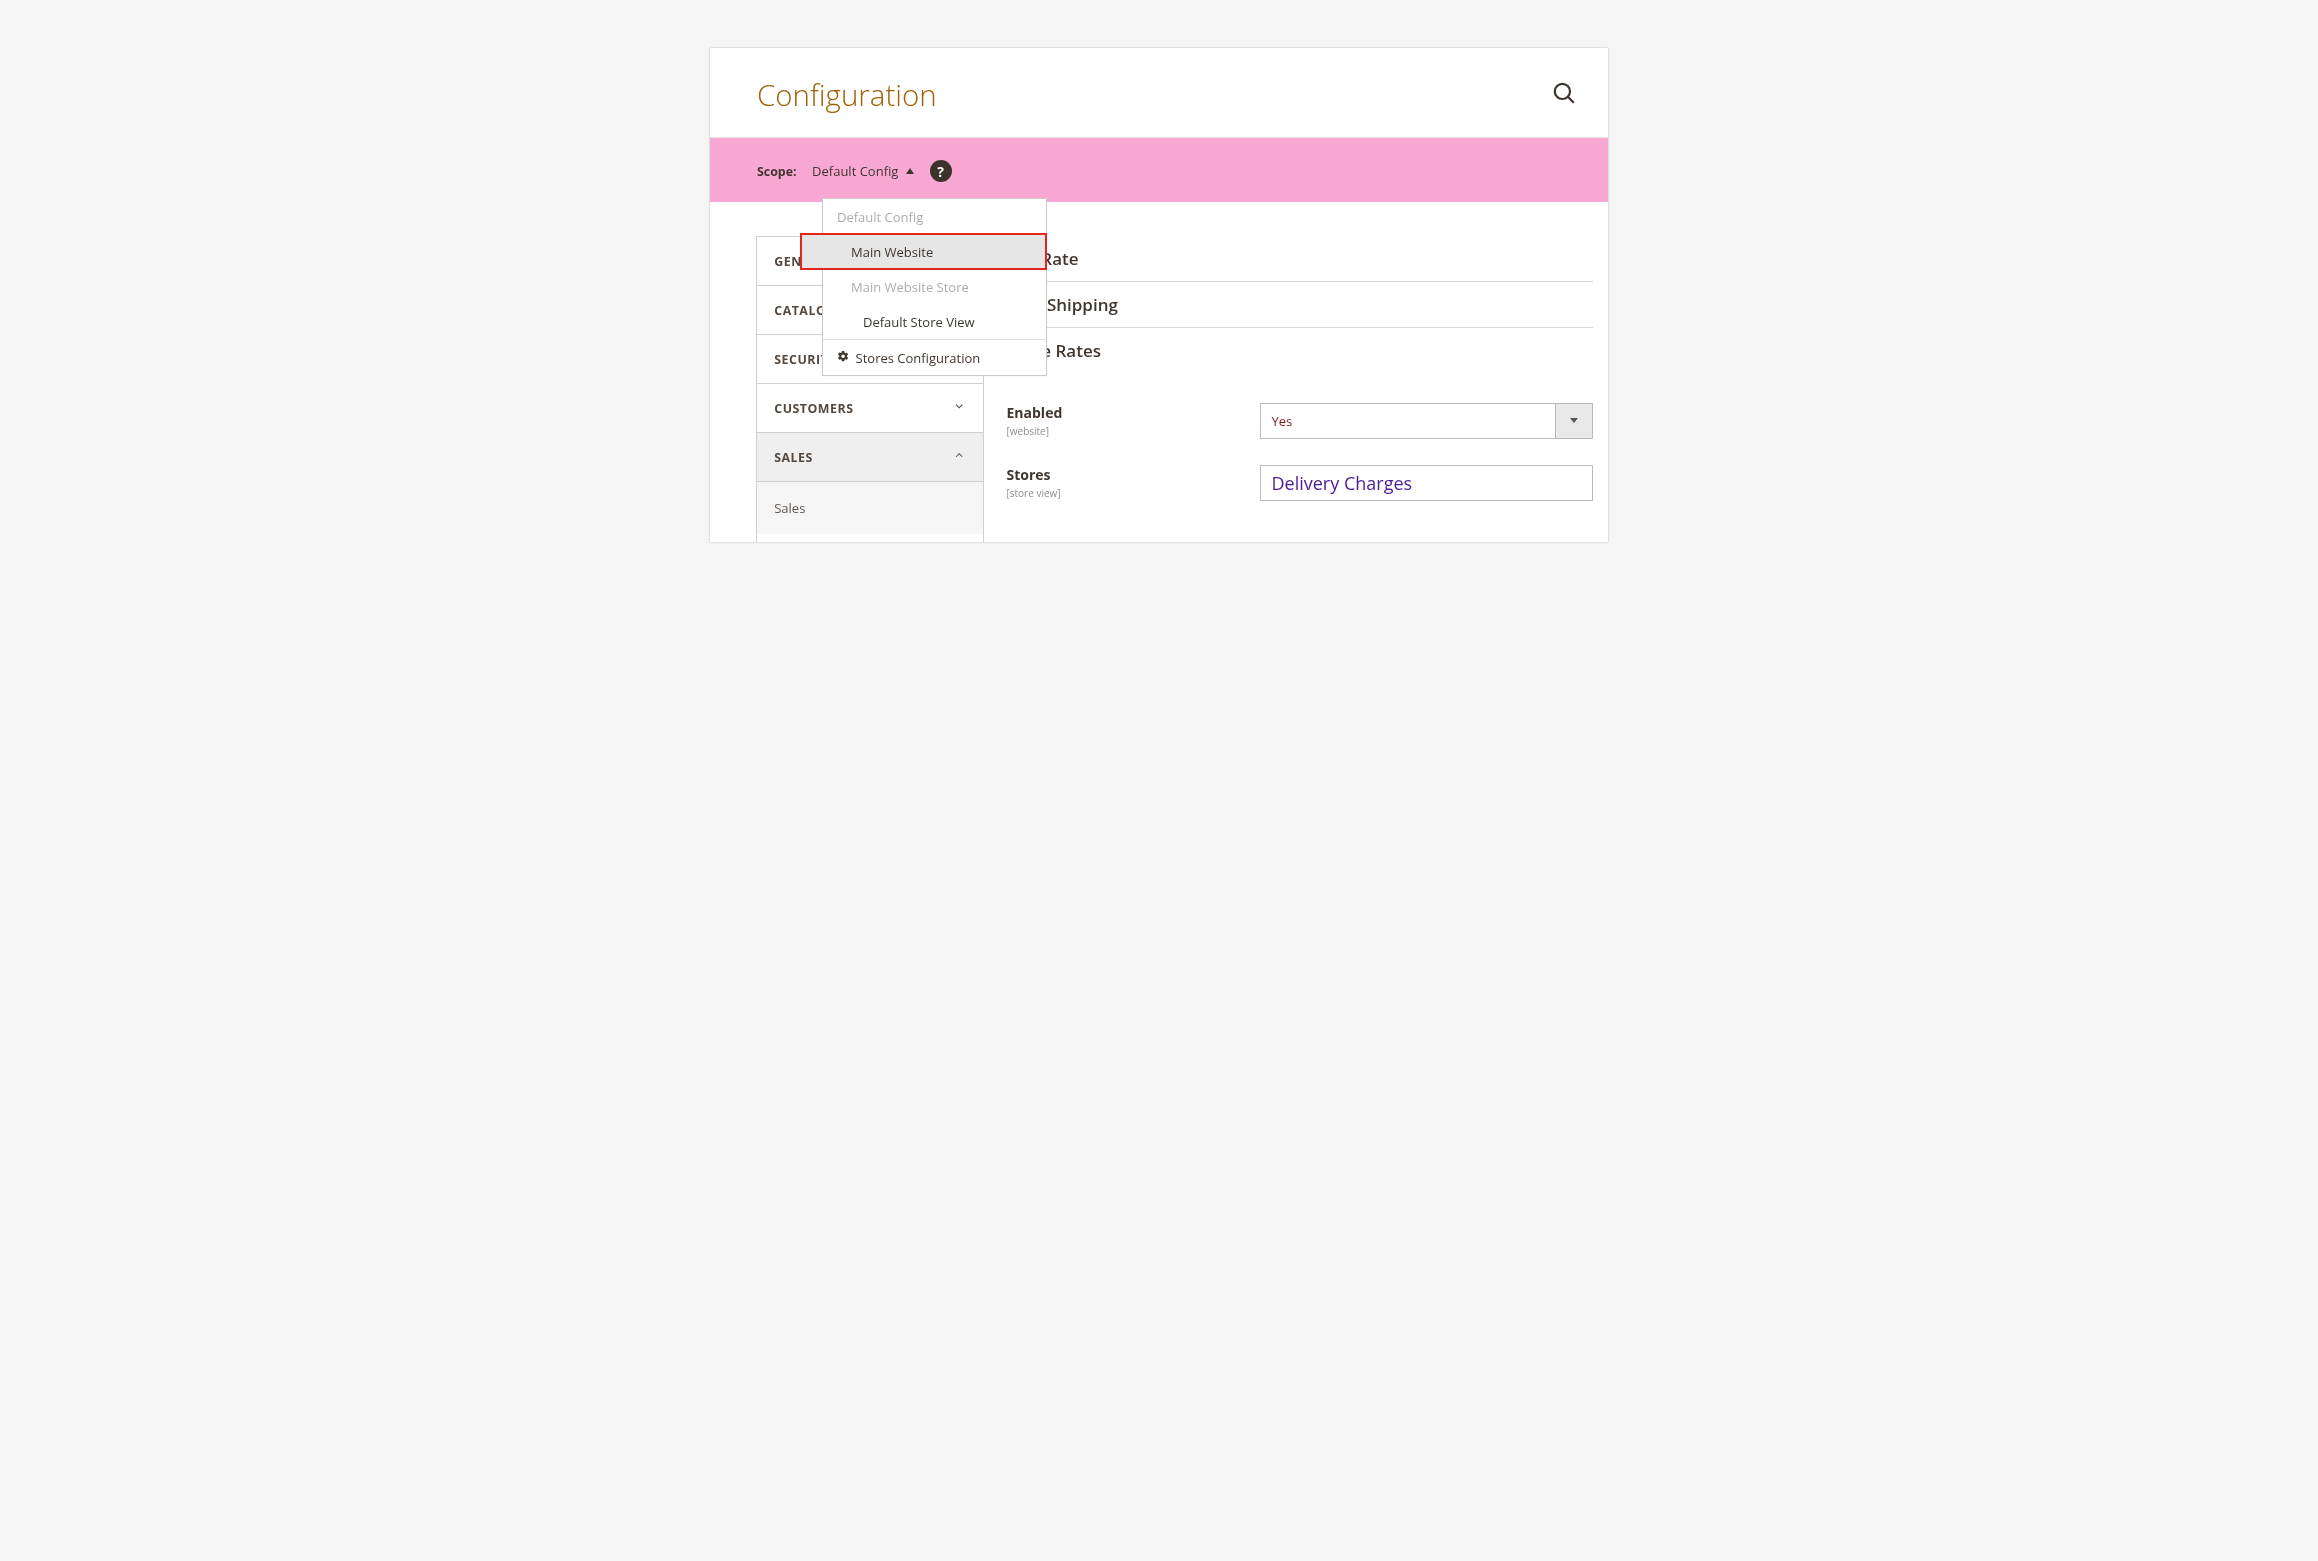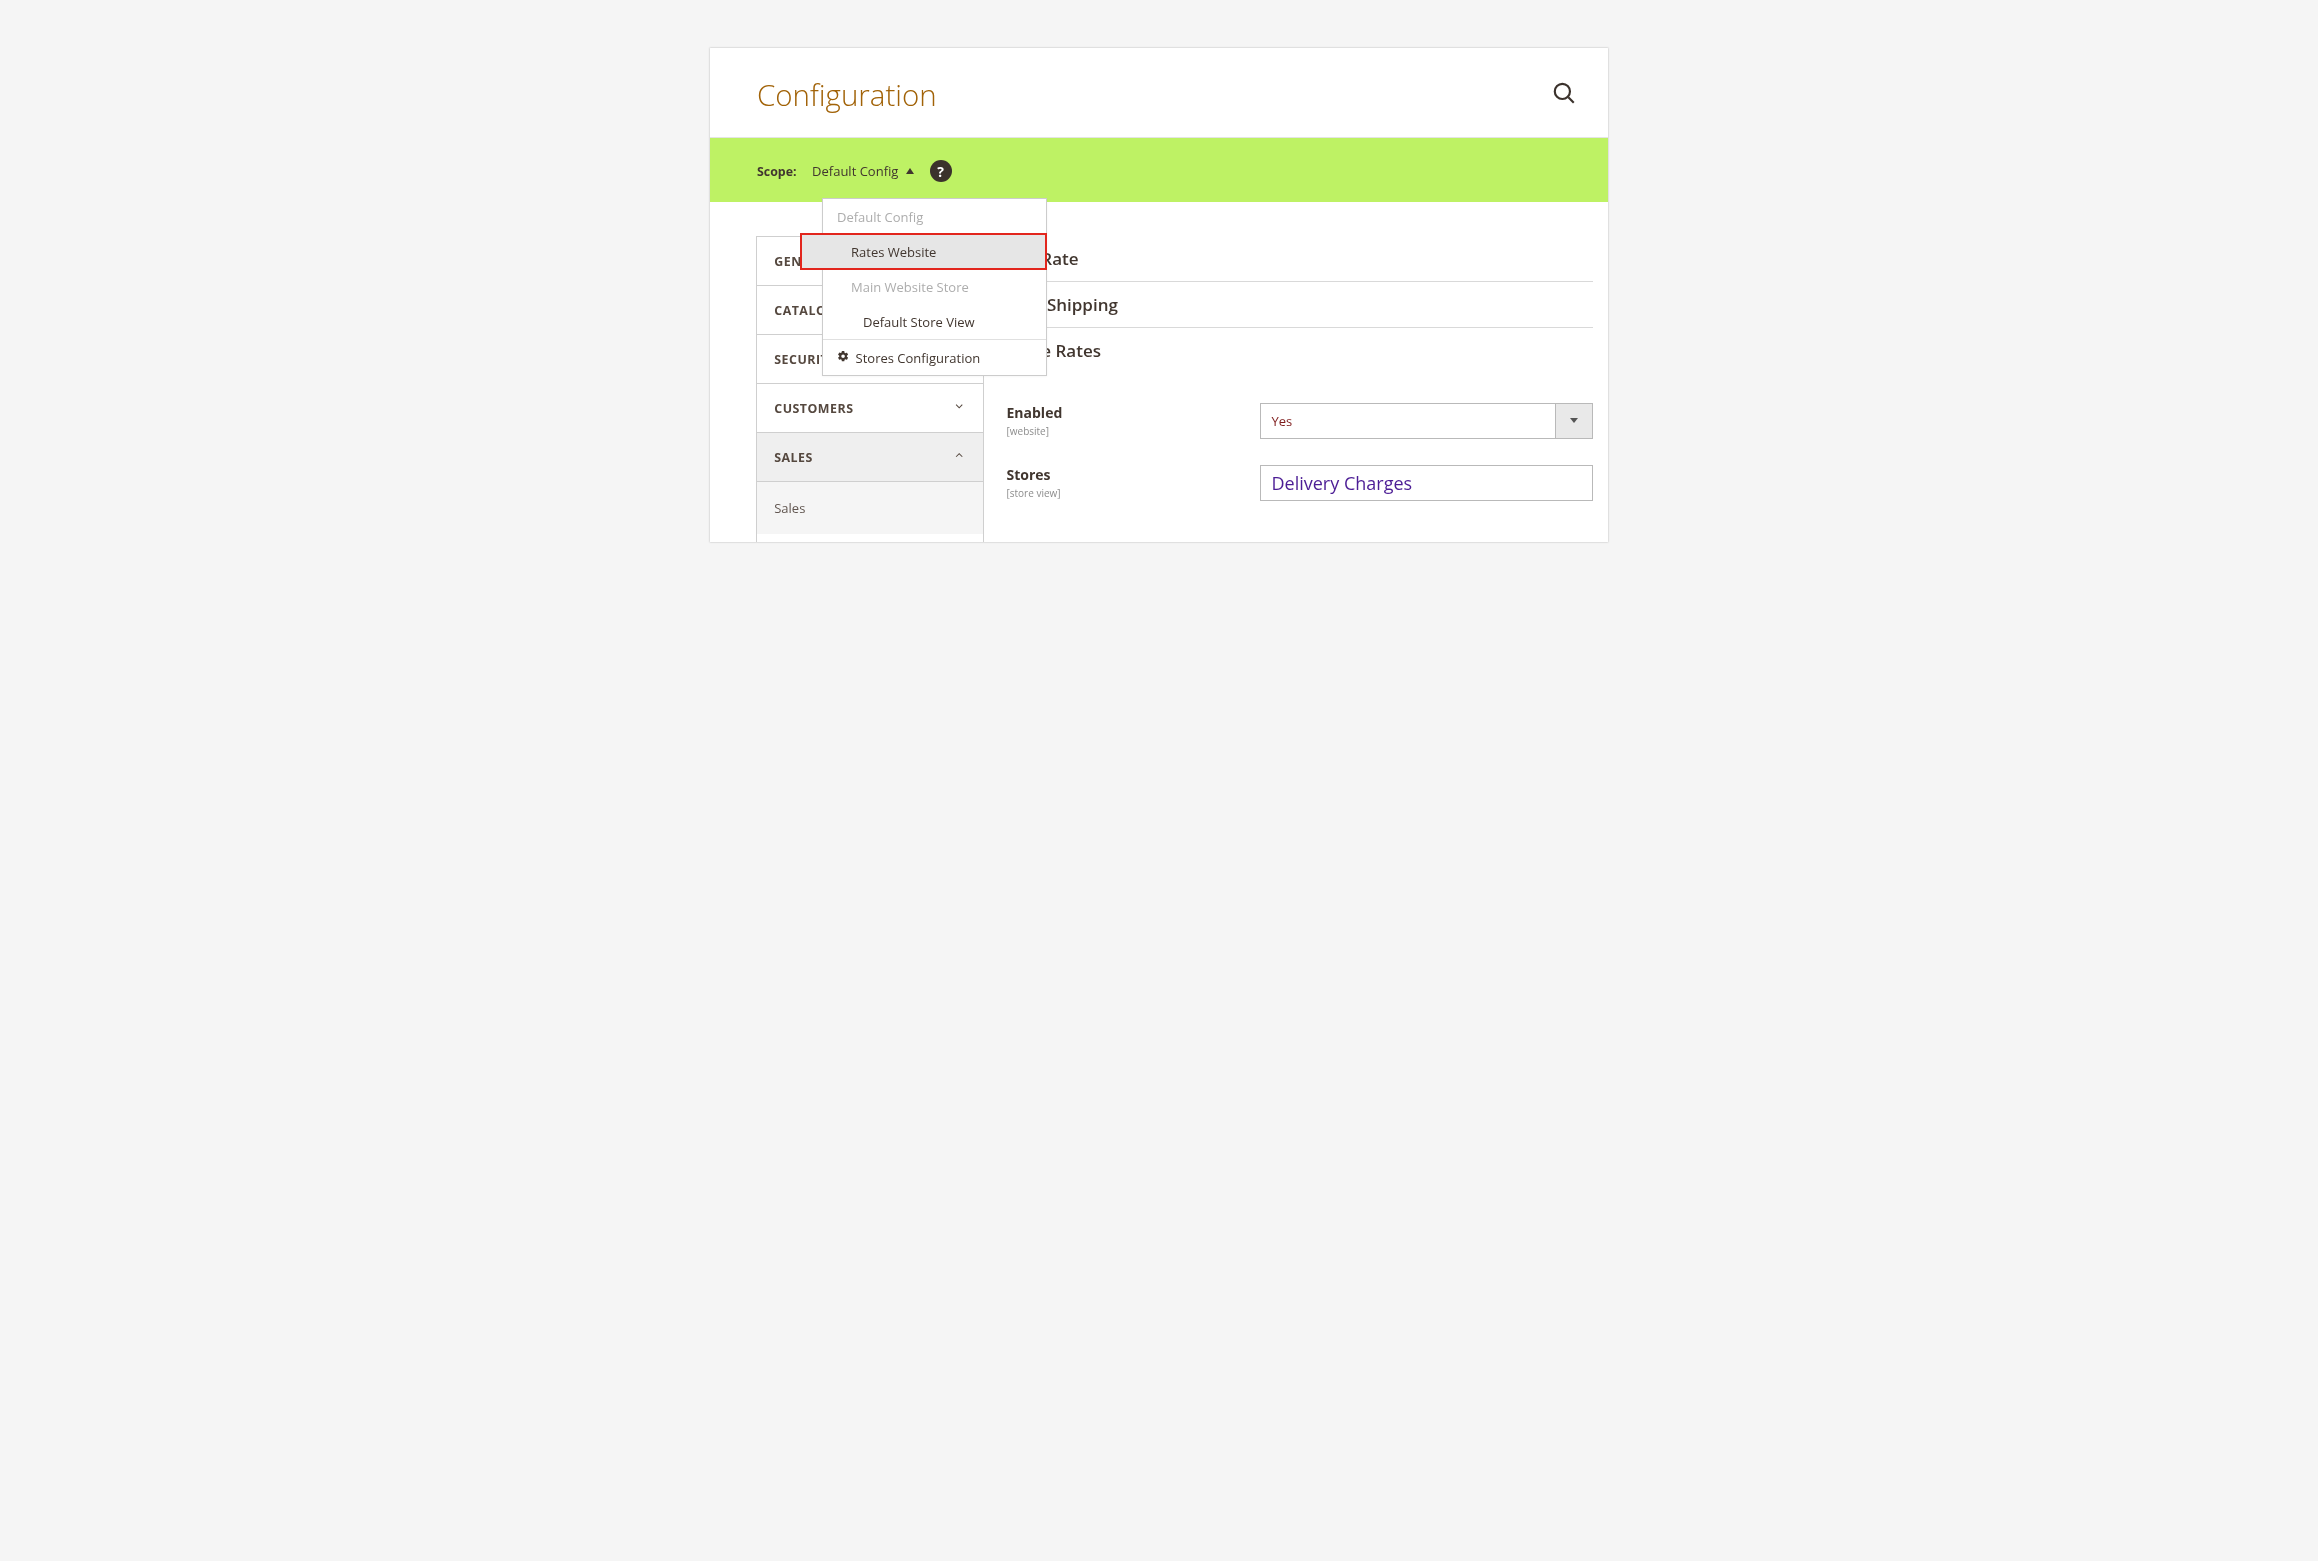--- a/index.html
+++ b/index.html
@@ -26,21 +26,21 @@
   }
   .page-title {
     font-size: 29.5px;
     font-weight: 300;
     color: #a16207;
   }
   .search-icon svg { width: 26px; height: 26px; }
   .search-icon { cursor: pointer; color: #3b322c; }
 
   .scope-bar {
-    background: #bef264;
+    background: #f9a8d4;
     border-top: 0.8px solid #e4e4e4;
     padding: 22px 47px 20px 47px;
     display: flex;
     align-items: center;
     gap: 15.5px;
     position: relative;
   }
   .scope-label { font-weight: 700; font-size: 12.4px; color: #41362f; }
   .scope-select {
     display: inline-flex;
@@ -251,21 +251,21 @@
       <span>Default Config</span>
       <span class="caret-up"></span>
     </span>
     <span class="help-icon">?</span>
 
     <div class="scope-dropdown">
       <div class="dd-item disabled">
         <span>Default Config</span>
       </div>
       <div class="dd-item hovered highlight-box">
-        <span>Rates Website</span>
+        <span>Main Website</span>
       </div>
       <div class="dd-item indent-1 disabled">
         <span>Main Website Store</span>
       </div>
       <div class="dd-item indent-2">
         <span>Default Store View</span>
       </div>
       <div class="dd-item dd-sep">
         <span class="gear-icon">
           <svg viewBox="0 0 24 24" fill="currentColor">

